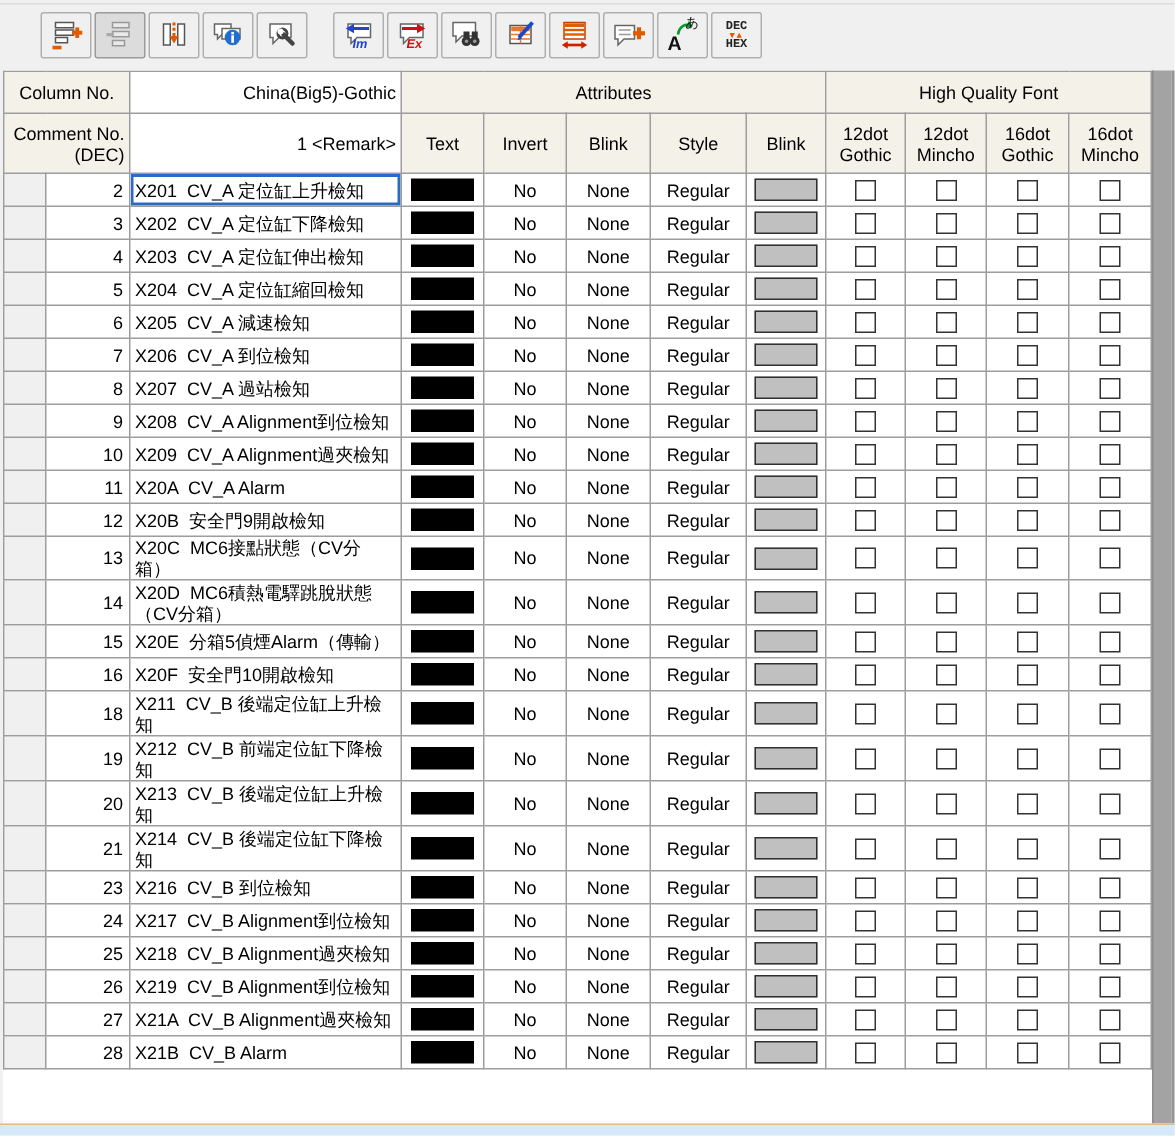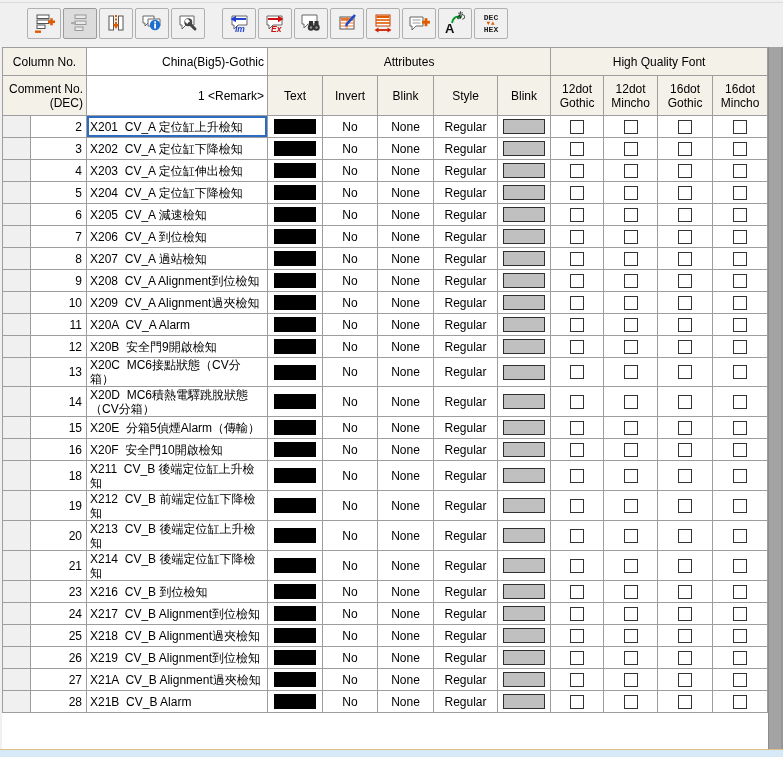--- a/index.html
+++ b/index.html
@@ -312,21 +312,21 @@
             <div class="swatch-solid" style="background: rgb(192, 192, 192);"></div>
           </td>
           <td><span class="cb"></span></td>
           <td><span class="cb"></span></td>
           <td><span class="cb"></span></td>
           <td><span class="cb"></span></td>
         </tr>
         <tr style="height: 22px;">
           <td class="sel"></td>
           <td class="num">5</td>
-          <td class="cmt">X204  CV_A 定位缸下降檢知</td>
+          <td class="cmt">X204  CV_A 定位缸縮回檢知</td>
           <td>
             <div class="swatch-text" style="background: rgb(0, 0, 0);"></div>
           </td>
           <td>No</td>
           <td>None</td>
           <td>Regular</td>
           <td>
             <div class="swatch-solid" style="background: rgb(192, 192, 192);"></div>
           </td>
           <td><span class="cb"></span></td>

